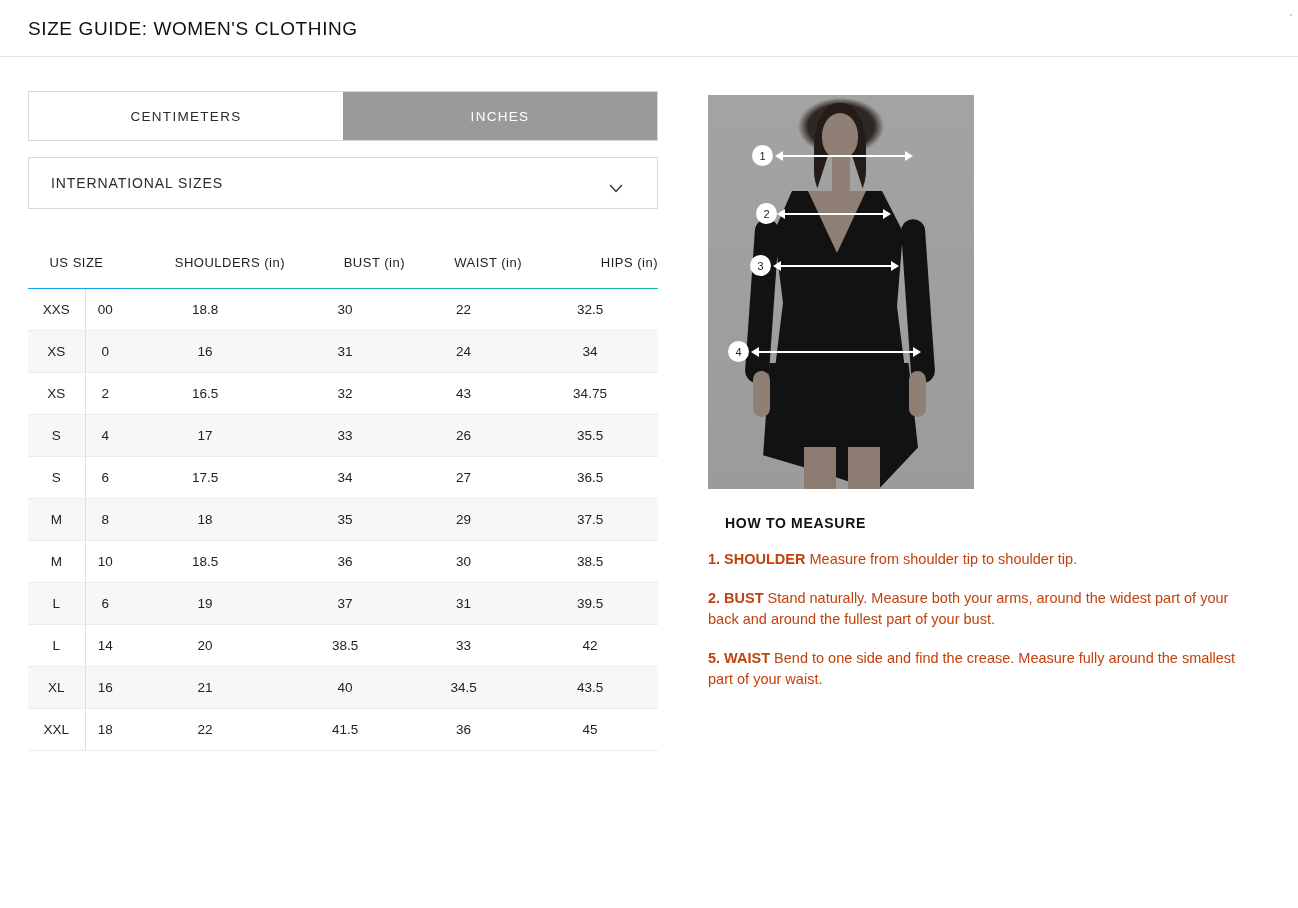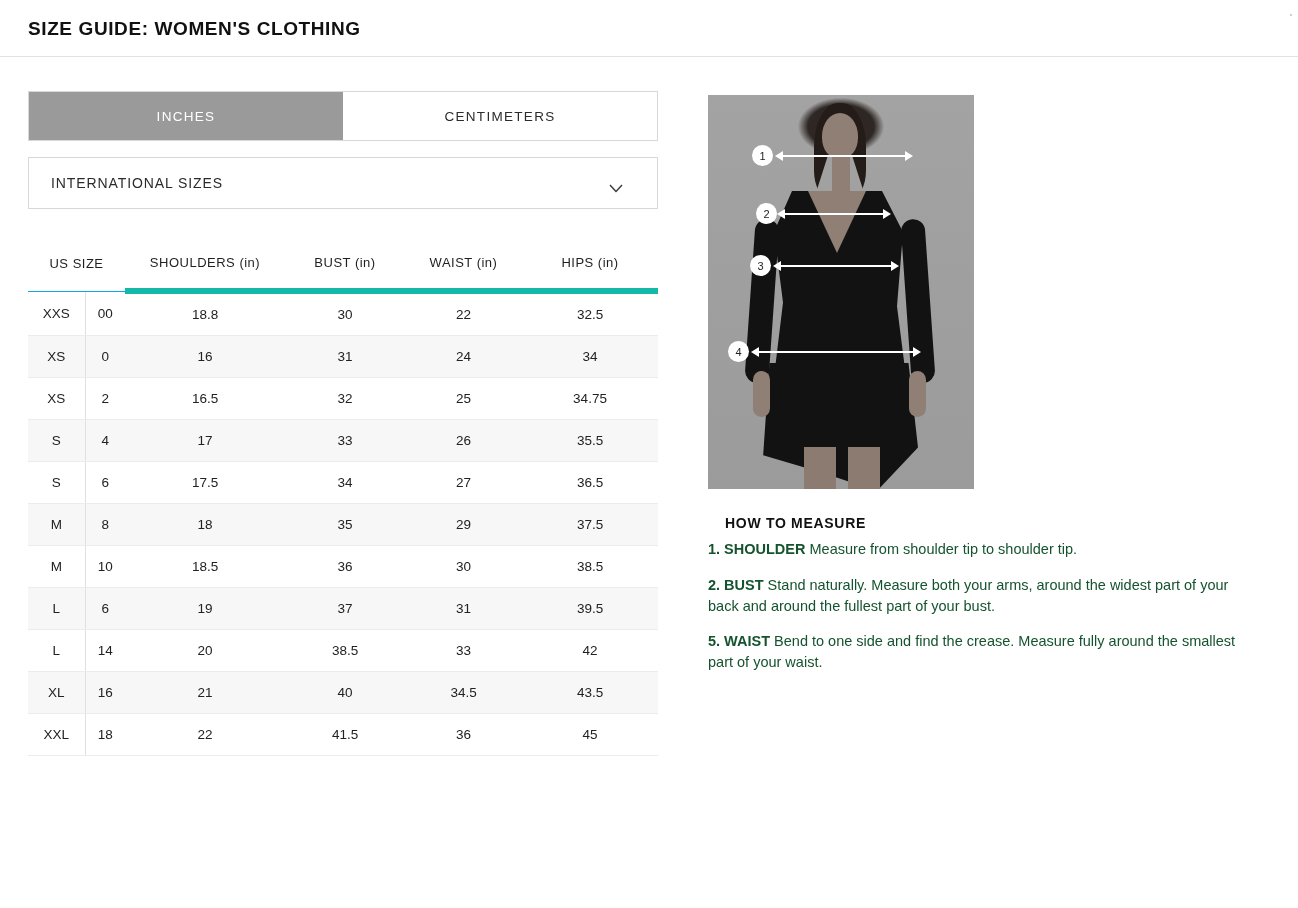--- a/index.html
+++ b/index.html
@@ -16,21 +16,21 @@
     overflow: hidden;
   }
 
   
   .page-header {
     padding: 18px 0 16px 28px;
     border-bottom: 1px solid #e2e2e2;
   }
   .page-title {
     font-size: 19px;
-    font-weight: bold;
+    font-weight: normal;
     letter-spacing: 0.6px;
     color: #111;
     margin: 0;
   }
   .corner-dot {
     position: absolute;
     right: 6px;
     top: 14px;
     width: 2px;
     height: 2px;
@@ -111,22 +111,22 @@
     width: 630px;
     border-collapse: collapse;
     table-layout: fixed;
   }
   .size-table th {
     font-size: 13px;
     font-weight: normal;
     letter-spacing: 0.5px;
     color: #1f1f1f;
     padding: 18px 0;
-    text-align: center;
-    border-bottom: 6px solid #14b8a6;
+    text-align: right;
+    border-bottom: 1px solid #14b8a6;
     background: #ffffff;
   }
   .size-table th.us-head {
     text-align: center;
   }
   .size-table td {
     font-size: 13.5px;
     color: #222;
     text-align: center;
     padding: 13px 0;
@@ -285,44 +285,44 @@
 
   
   .howto-title {
     margin: 26px 0 0 17px;
     font-size: 14px;
     font-weight: bold;
     letter-spacing: 0.7px;
     color: #111;
   }
   .howto-item {
-    margin-top: 8px;
+    margin-top: 18px;
     font-size: 14.5px;
     line-height: 1.45;
-    color: #14532d;
+    color: #c2410c;
     max-width: 575px;
   }
   .howto-item b { font-weight: bold; }
 </style>
 </head>
 <body>
 
 <div class="corner-dot"></div>
 
 <div class="page-header">
   <h1 class="page-title">SIZE GUIDE: WOMEN'S CLOTHING</h1>
 </div>
 
 <div class="content">
 
   <div class="left-col">
 
     <div class="unit-tabs">
+      <button class="unit-tab">CENTIMETERS</button>
       <button class="unit-tab active">INCHES</button>
-      <button class="unit-tab">CENTIMETERS</button>
     </div>
 
     <div class="size-select">
       <span class="size-select-label">INTERNATIONAL SIZES</span>
       <span class="chevron">
         <svg width="14" height="9" viewBox="0 0 14 9" aria-hidden="true">
           <polyline points="1,1 7,7.5 13,1" fill="none" stroke="#333" stroke-width="1.3"></polyline>
         </svg>
       </span>
     </div>
@@ -360,21 +360,21 @@
           <td>16</td>
           <td>31</td>
           <td>24</td>
           <td>34</td>
         </tr>
         <tr>
           <td class="divider-cell">XS</td>
           <td>2</td>
           <td>16.5</td>
           <td>32</td>
-          <td>25</td>
+          <td>43</td>
           <td>34.75</td>
         </tr>
         <tr>
           <td class="divider-cell">S</td>
           <td>4</td>
           <td>17</td>
           <td>33</td>
           <td>26</td>
           <td>35.5</td>
         </tr>

